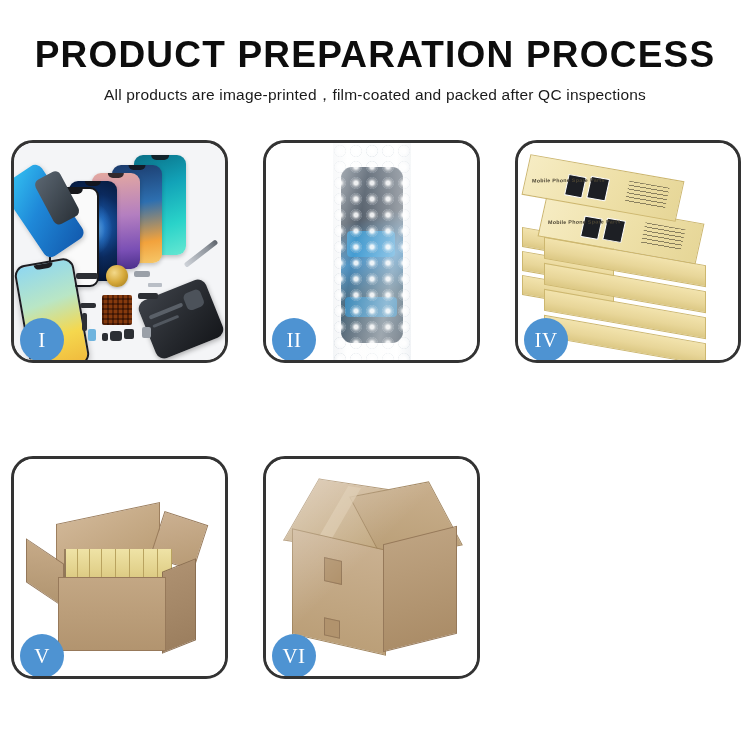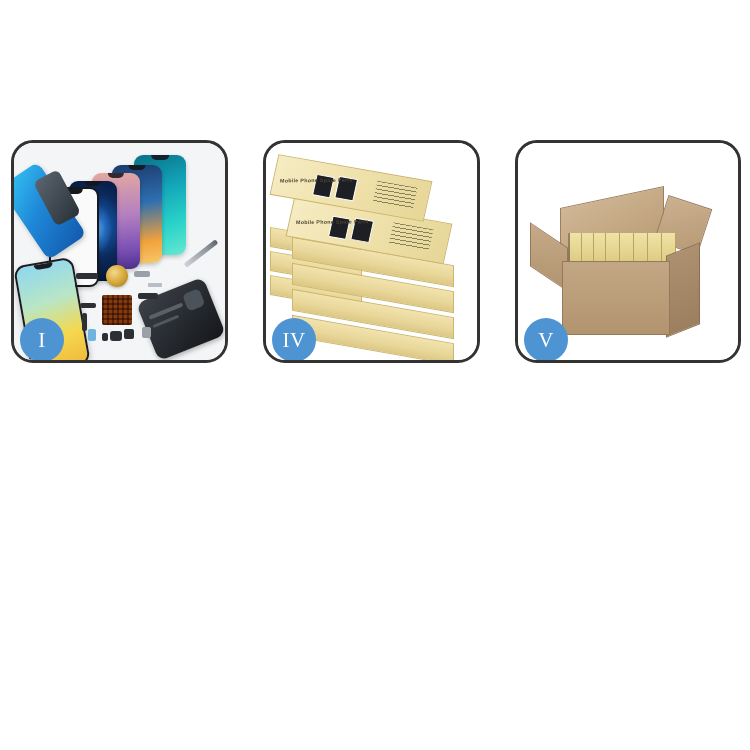--- a/index.html
+++ b/index.html
@@ -455,20 +455,22 @@
     position: absolute; left: 18px; top: 20px;
     width: 180px; height: 176px;
     background: linear-gradient(135deg, rgba(255,255,255,0.38) 0%, rgba(255,255,255,0) 45%);
     pointer-events: none;
   }
 </style>
 </head>
 <body>
 
 <div class="header">
+  <h1 class="page-title">PRODUCT PREPARATION PROCESS</h1>
+  <p class="page-subtitle">All products are image-printed，film-coated and packed after QC inspections</p>
 </div>
 
 <div class="panel-grid">
 
   <div class="panel">
     <div class="panel-inner">
       <div class="scene-parts">
         <div class="ph ph-a"></div>
         <div class="ph ph-b"></div>
         <div class="ph ph-c"></div>
@@ -495,20 +497,34 @@
         <div class="chip" style="left:110px;top:186px;width:10px;height:10px;"></div>
         <div class="chip light" style="left:128px;top:184px;width:9px;height:11px;"></div>
         <div class="chip" style="left:88px;top:190px;width:6px;height:8px;"></div>
         <div class="tool" style="left:134px;top:140px;width:14px;height:4px;"></div>
         <div class="screwdriver"></div>
       </div>
     </div>
     <div class="badge">I</div>
   </div>
 
+  <div class="panel">
+    <div class="panel-inner">
+      <div class="scene-bubble">
+        <div class="bw-sheet"></div>
+        <div class="bw-item">
+          <div class="accent"></div>
+          <div class="accent2"></div>
+        </div>
+        <div class="bw-bubbles"></div>
+        <div class="bw-sheen"></div>
+      </div>
+    </div>
+    <div class="badge">II</div>
+  </div>
 
 
   <div class="panel">
     <div class="panel-inner">
       <div class="scene-stack">
 
         <div class="kbox" style="left:4px;top:92px;width:90px;height:18px;transform:skewY(10deg);"></div>
         <div class="kbox" style="left:4px;top:116px;width:90px;height:18px;transform:skewY(10deg);"></div>
         <div class="kbox" style="left:4px;top:140px;width:90px;height:18px;transform:skewY(10deg);"></div>
 
@@ -552,14 +568,29 @@
           <div class="ct-bar" style="left:94px;width:13px;"></div>
         </div>
         <div class="ct-left-flap"></div>
         <div class="ct-side"></div>
         <div class="ct-body"></div>
       </div>
     </div>
     <div class="badge">V</div>
   </div>
 
+  <div class="panel">
+    <div class="panel-inner">
+      <div class="scene-sealed">
+        <div class="sc-top"></div>
+        <div class="sc-top2"></div>
+        <div class="sc-tape"></div>
+        <div class="sc-front"></div>
+        <div class="sc-right"></div>
+        <div class="sc-tab" style="left:58px;top:100px;width:16px;height:22px;transform:skewY(13deg);"></div>
+        <div class="sc-tab" style="left:58px;top:160px;width:14px;height:16px;transform:skewY(13deg);"></div>
+        <div class="sc-wrap"></div>
+      </div>
+    </div>
+    <div class="badge">VI</div>
+  </div>
 
 </div>
 
 </body></html>

